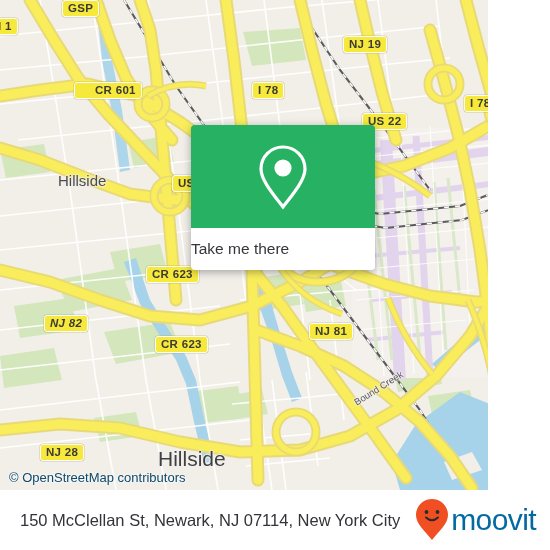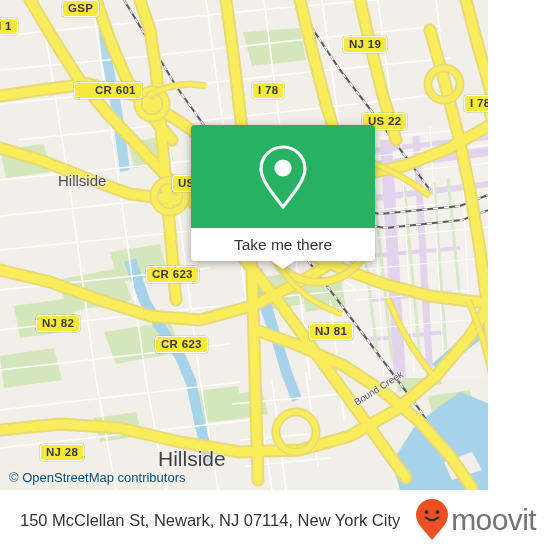--- a/index.html
+++ b/index.html
@@ -28,34 +28,34 @@
 
   
   #attribution{position:absolute;left:9px;top:470px;font-size:13px;color:#0c4a6e;
                z-index:6;text-shadow:1px 0 2px #f7f5f1,-1px 0 2px #f7f5f1,0 1px 2px #f7f5f1,0 -1px 2px #f7f5f1;}
 
   
   #card{position:absolute;left:191px;top:125px;width:184px;z-index:9;
         filter:drop-shadow(0 2px 4px rgba(0,0,0,.33));}
   #card-head{height:103px;border-radius:4px 4px 0 0;
              display:flex;align-items:center;justify-content:center;}
-  #card-foot{height:33px;background:#ffffff;border-radius:0 0 4px 4px;
-             display:flex;align-items:center;justify-content:center;}
+  #card-foot{height:42px;background:#ffffff;border-radius:0 0 4px 4px;
+             display:flex;align-items:center;justify-content:flex-start;}
   #card-foot span{font-size:15.5px;color:#35353a;}
   #card-tail{position:absolute;left:50%;top:135px;transform:translateX(-50%);
              width:0;height:0;border-left:13px solid transparent;
              border-right:13px solid transparent;border-top:9px solid #ffffff;}
 
   
   #footer{position:absolute;left:0;top:490px;width:550px;height:60px;
           background:#ffffff;display:flex;align-items:center;z-index:10;}
   #address{margin-left:20px;font-size:16.5px;color:#333338;white-space:nowrap;}
   #brand{position:absolute;right:14px;top:50%;transform:translateY(-50%);
          display:flex;align-items:center;}
-  #brand-word{font-size:30px;color:#737373;letter-spacing:-.6px;margin-left:2px;
+  #brand-word{font-size:30px;color:#0369a1;letter-spacing:-.6px;margin-left:2px;
               font-weight:normal;}
 </style>
 </head>
 <body>
 
 <div id="app">
 
   <div id="map">
 
     <svg width="550" height="490" viewBox="0 0 550 490">
@@ -261,21 +261,21 @@
     <div class="shield" style="left:-8px;top:18px;"><span>I 1</span></div>
     <div class="shield" style="left:74px;top:82px;padding-left:20px;"><span>CR 601</span></div>
     <div class="shield" style="left:252px;top:82px;"><span>I 78</span></div>
     <div class="shield" style="left:343px;top:36px;"><span>NJ 19</span></div>
     <div class="shield" style="left:362px;top:113px;"><span>US 22</span></div>
     <div class="shield" style="left:464px;top:95px;"><span>I 78</span></div>
     <div class="shield" style="left:494px;top:181px;"><span>I 95</span></div>
     <div class="shield" style="left:172px;top:175px;"><span>US</span></div>
     <div class="shield" style="left:146px;top:266px;"><span>CR 623</span></div>
     <div class="shield" style="left:155px;top:336px;"><span>CR 623</span></div>
-    <div class="shield" style="left:36px;top:315px;"><span>NJ 82</span></div>
+    <div class="shield" style="left:44px;top:315px;font-style:italic;"><span>NJ 82</span></div>
     <div class="shield" style="left:273px;top:323px;margin-left:36px;"><span>NJ 81</span></div>
     <div class="shield" style="left:4px;top:444px;margin-left:36px;"><span>NJ 28</span></div>
 
     <div class="place town" style="left:58px;top:172px;">Hillside</div>
     <div class="place city-big" style="left:158px;top:447px;">Hillside</div>
 
     <div class="waterlbl" style="left:508px;top:300px;transform:rotate(72deg);transform-origin:left top;">Elizabeth R</div>
     <div class="waterlbl" style="left:352px;top:398px;transform:rotate(-32deg);transform-origin:left top;">Bound Creek</div>
   </div>
 

